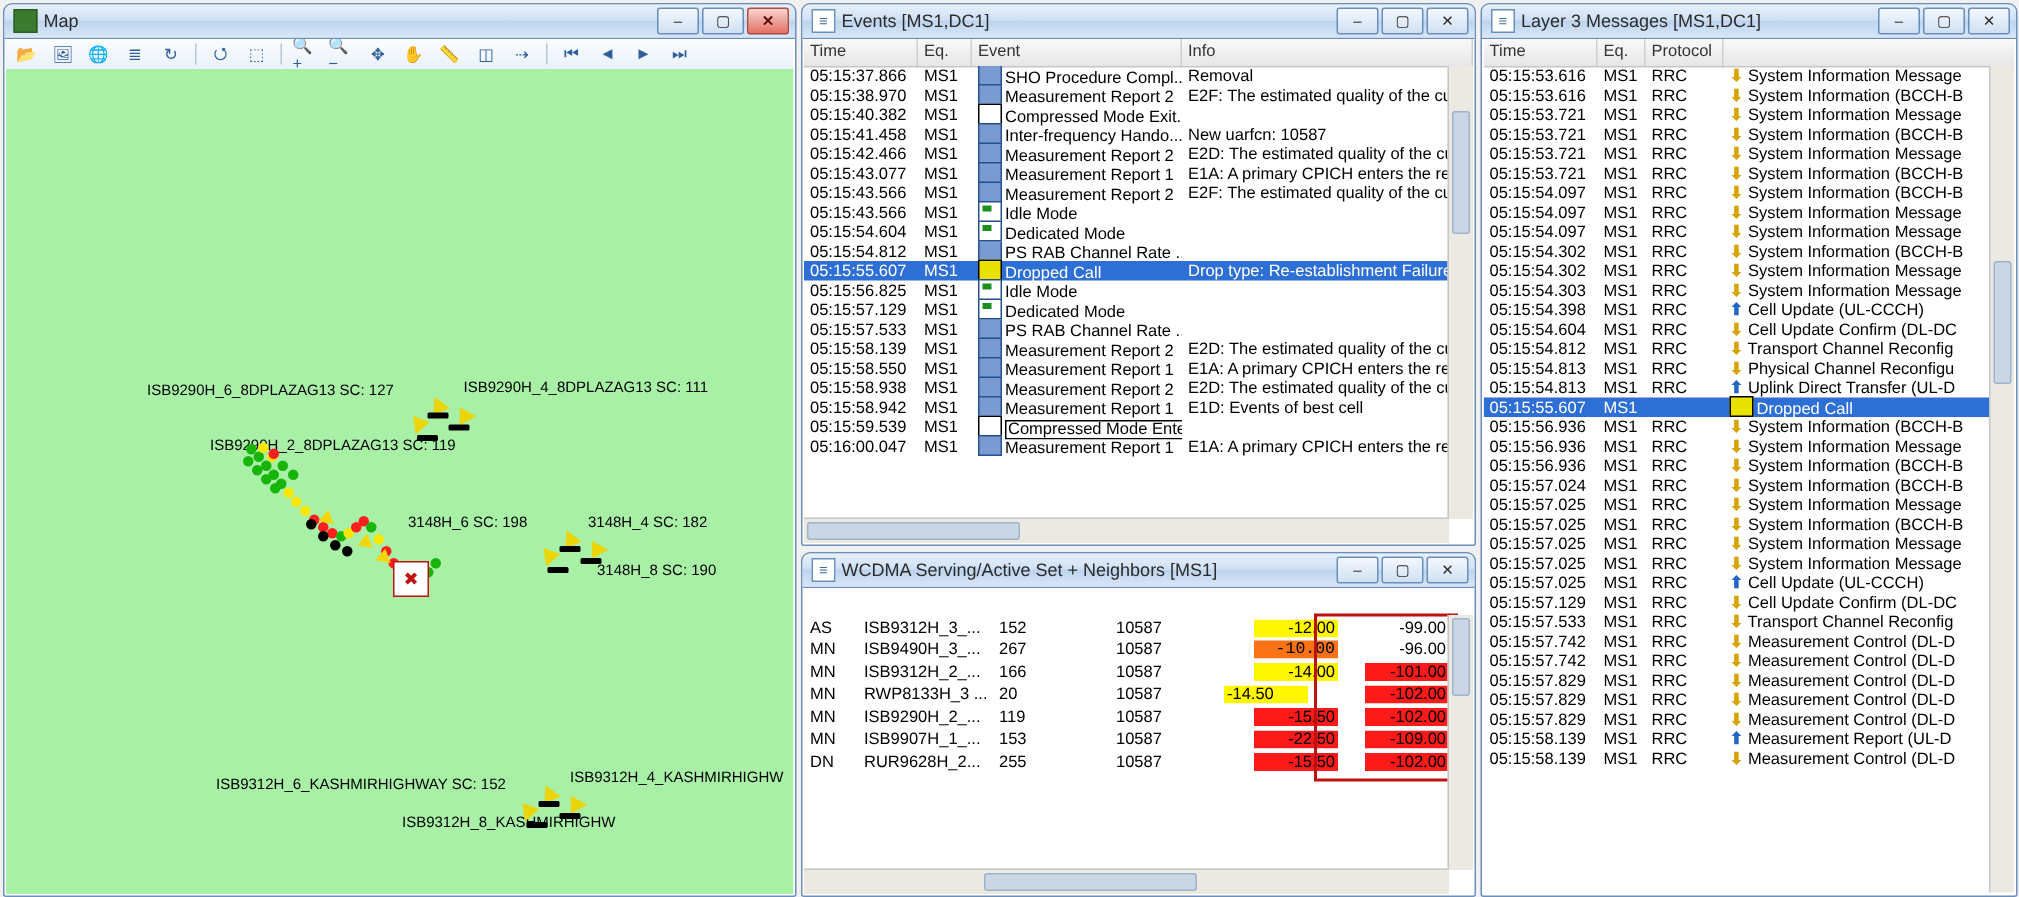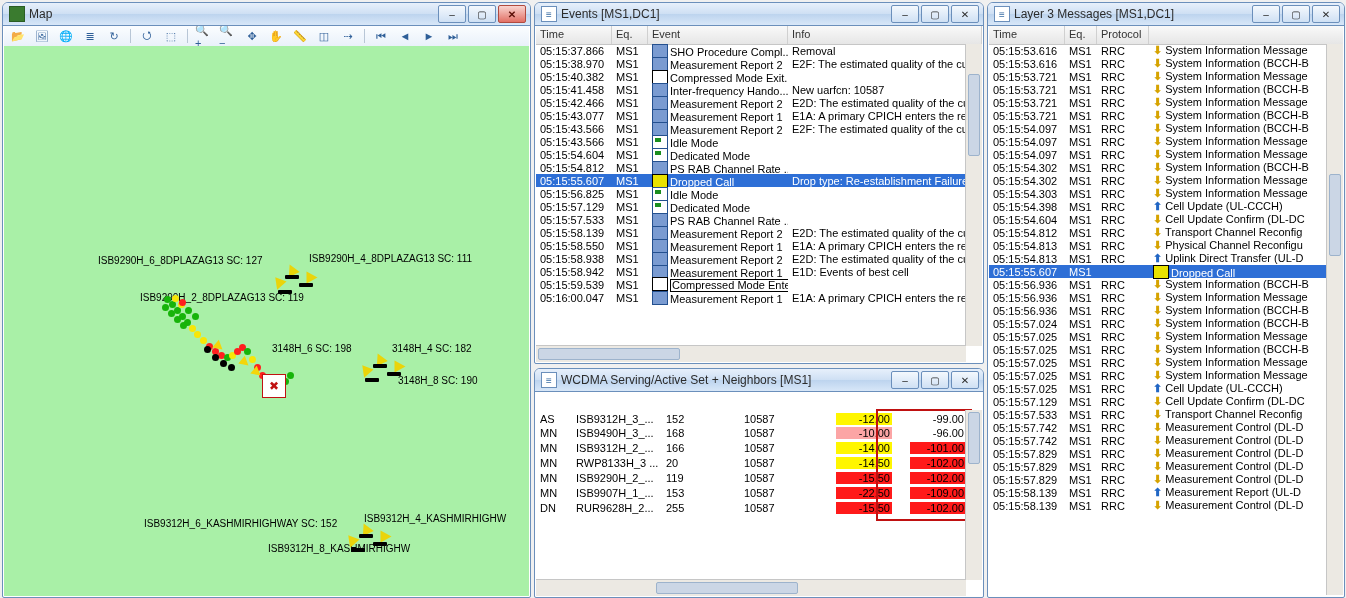--- a/index.html
+++ b/index.html
@@ -55,21 +55,21 @@
   .vscroll{position:absolute;right:0;top:18px;bottom:16px;width:16px;background:#ece9e3;border-left:1px solid #c6c6c6;}
   .vscroll .thumb{position:absolute;left:2px;right:2px;background:#cbd6e5;border:1px solid #9db3cc;border-radius:2px;}
   .hscroll{position:absolute;left:0;right:16px;bottom:0;height:16px;background:#ece9e3;border-top:1px solid #c6c6c6;}
   .hscroll .thumb{position:absolute;top:2px;bottom:2px;background:#cbd6e5;border:1px solid #9db3cc;border-radius:2px;}
   
   .wcd .hdr{}
   .wcd .rows{top:18px;bottom:16px;}
   .ecno{width:52px;margin:0;}
   .rscp{width:52px;margin:0;}
   .bgY{background:#fff600;}
-  .bgG{background:#fca5a5;}
+  .bgG{background:#f97316;font-family:Liberation Mono, monospace;}
   .bgR{background:#ff1a1a;color:#000;}
   .redbox{position:absolute;border:2px solid #c01111;pointer-events:none;}
 </style>
 </head>
 <body>
 
 <div class="desktop">
 
   <div class="win" style="left:2px;top:2px;width:527px;height:594px">
     <div class="titlebar">
@@ -107,21 +107,21 @@
       </div>
       <div class="mapcanvas">
 
         <div class="cellbl" style="left:94px;top:209px">ISB9290H_6_8DPLAZAG13 SC: 127</div>
         <div class="cellbl" style="left:305px;top:207px">ISB9290H_4_8DPLAZAG13 SC: 111</div>
         <div class="cellbl" style="left:136px;top:246px">ISB9290H_2_8DPLAZAG13 SC: 119</div>
         <div class="cellbl" style="left:268px;top:297px">3148H_6 SC: 198</div>
         <div class="cellbl" style="left:388px;top:297px">3148H_4 SC: 182</div>
         <div class="cellbl" style="left:394px;top:329px">3148H_8 SC: 190</div>
         <div class="cellbl" style="left:140px;top:472px">ISB9312H_6_KASHMIRHIGHWAY SC: 152</div>
-        <div class="cellbl" style="left:360px;top:467px">ISB9312H_4_KASHMIRHIGHW</div>
+        <div class="cellbl" style="left:376px;top:467px">ISB9312H_4_KASHMIRHIGHW</div>
         <div class="cellbl" style="left:264px;top:497px">ISB9312H_8_KASHMIRHIGHW</div>
 
         <div class="antenna t1" style="left:282px;top:218px">
             <span class="tri"></span>
             <span class="base"></span>
           </div>
         <div class="antenna t2" style="left:296px;top:226px">
             <span class="tri"></span>
             <span class="base"></span>
           </div>
@@ -370,42 +370,42 @@
             <div class="c" style="width:90px">ISB9312H_3_...</div>
             <div class="c" style="width:34px">152</div>
             <div class="c" style="width:44px"></div>
             <div class="c" style="width:72px">10587</div>
             <div class="c" style="width:80px;text-align:right;padding-right:0"><span class="ecno bgY" style="display:inline-block;padding:0 2px;">-12.00</span></div>
             <div class="c" style="width:74px;text-align:right;padding-right:0"><span class="rscp " style="display:inline-block;padding:0 2px;">-99.00</span></div>
           </div>
           <div class="row" style="height: 15px;">
             <div class="c" style="width:36px">MN</div>
             <div class="c" style="width:90px">ISB9490H_3_...</div>
-            <div class="c" style="width:34px">168</div>
+            <div class="c" style="width:34px">267</div>
             <div class="c" style="width:44px"></div>
             <div class="c" style="width:72px">10587</div>
             <div class="c" style="width:80px;text-align:right;padding-right:0"><span class="ecno bgG" style="display:inline-block;padding:0 2px;">-10.00</span></div>
             <div class="c" style="width:74px;text-align:right;padding-right:0"><span class="rscp " style="display:inline-block;padding:0 2px;">-96.00</span></div>
           </div>
           <div class="row" style="height: 15px;">
             <div class="c" style="width:36px">MN</div>
             <div class="c" style="width:90px">ISB9312H_2_...</div>
             <div class="c" style="width:34px">166</div>
             <div class="c" style="width:44px"></div>
             <div class="c" style="width:72px">10587</div>
             <div class="c" style="width:80px;text-align:right;padding-right:0"><span class="ecno bgY" style="display:inline-block;padding:0 2px;">-14.00</span></div>
             <div class="c" style="width:74px;text-align:right;padding-right:0"><span class="rscp bgR" style="display:inline-block;padding:0 2px;">-101.00</span></div>
           </div>
           <div class="row" style="height: 15px;">
             <div class="c" style="width:36px">MN</div>
             <div class="c" style="width:90px">RWP8133H_3 ...</div>
             <div class="c" style="width:34px">20</div>
             <div class="c" style="width:44px"></div>
             <div class="c" style="width:72px">10587</div>
-            <div class="c" style="width:80px;text-align:right;padding-right:0"><span class="ecno bgY" style="display:inline-block;padding:0 2px;">-14.50</span></div>
+            <div class="c" style="width:80px;padding-right:0"><span class="ecno bgY" style="display:inline-block;padding:0 2px;">-14.50</span></div>
             <div class="c" style="width:74px;text-align:right;padding-right:0"><span class="rscp bgR" style="display:inline-block;padding:0 2px;">-102.00</span></div>
           </div>
           <div class="row" style="height: 15px;">
             <div class="c" style="width:36px">MN</div>
             <div class="c" style="width:90px">ISB9290H_2_...</div>
             <div class="c" style="width:34px">119</div>
             <div class="c" style="width:44px"></div>
             <div class="c" style="width:72px">10587</div>
             <div class="c" style="width:80px;text-align:right;padding-right:0"><span class="ecno bgR" style="display:inline-block;padding:0 2px;">-15.50</span></div>
             <div class="c" style="width:74px;text-align:right;padding-right:0"><span class="rscp bgR" style="display:inline-block;padding:0 2px;">-102.00</span></div>

